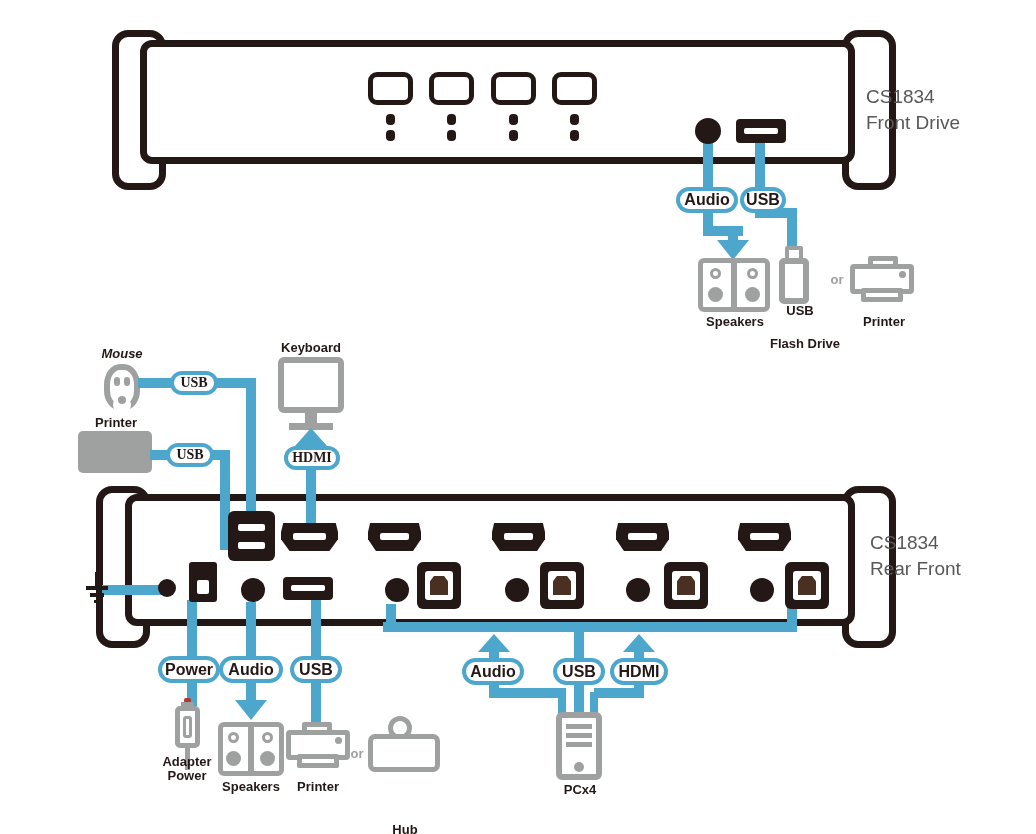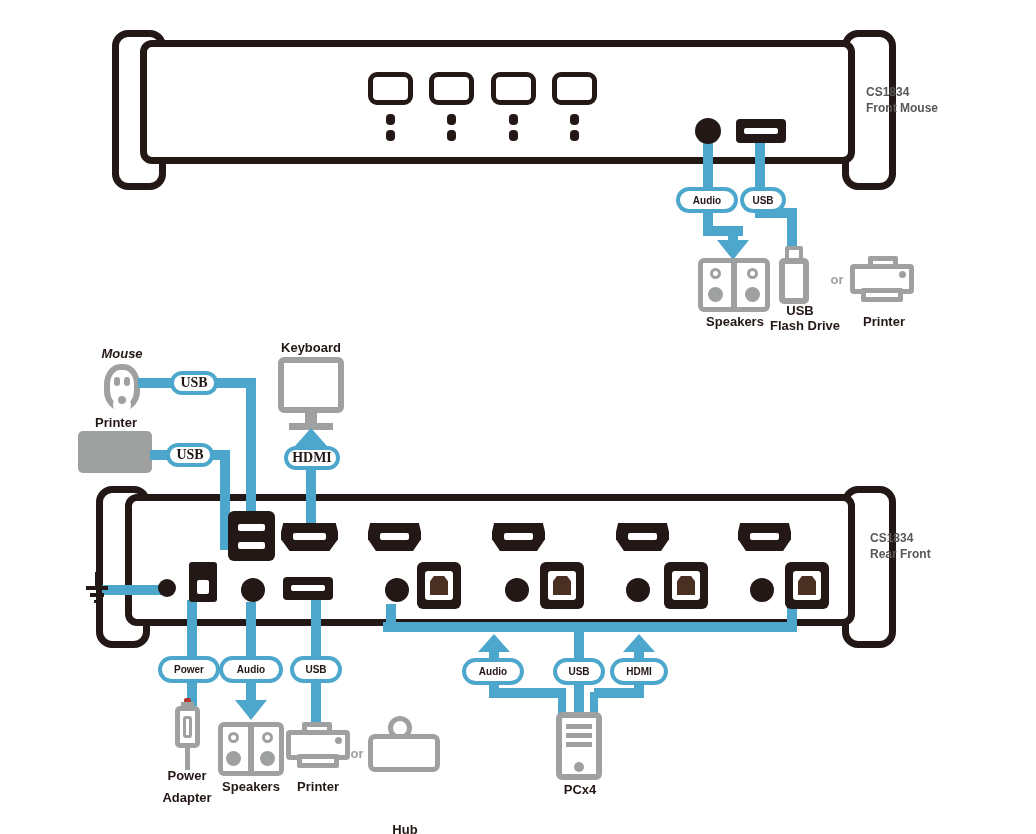--- a/index.html
+++ b/index.html
@@ -15,25 +15,25 @@
   .jack{position:absolute;border-radius:50%;background:var(--ink);z-index:3;}
   .port{position:absolute;background:var(--ink);border-radius:4px;z-index:3;}
   .slot{position:absolute;background:#fff;border-radius:2px;}
   .cv{position:absolute;width:10px;background:var(--blue);z-index:2;}
   .ch{position:absolute;height:10px;background:var(--blue);z-index:2;}
   .arr{position:absolute;width:0;height:0;z-index:2;}
   .arr.up{border-left:16px solid transparent;border-right:16px solid transparent;border-bottom:18px solid var(--blue);}
   .arr.down{border-left:16px solid transparent;border-right:16px solid transparent;border-top:20px solid var(--blue);}
   .pill{position:absolute;background:var(--blue);border-radius:20px;display:flex;align-items:center;justify-content:center;z-index:4;}
   .pill::before{content:"";position:absolute;left:4px;right:4px;top:4px;bottom:4px;background:#fff;border-radius:16px;}
-  .pill span{position:relative;font-weight:bold;font-size:10px;color:var(--ink);letter-spacing:0;}
+  .pill span{position:relative;font-weight:bold;font-size:16px;color:var(--ink);letter-spacing:0;}
   .pill.serif span{font-family:"Liberation Serif",serif;font-size:14px;}
   .lbl{position:absolute;font-weight:bold;font-size:13px;color:var(--ink);white-space:nowrap;transform:translateX(-50%);z-index:5;text-align:center;}
   .lbl.gray{color:var(--gray);}
-  .title{position:absolute;font-weight:bold;font-size:12px;color:var(--title);line-height:1.35;z-index:5;}
+  .title{position:absolute;font-weight:normal;font-size:19px;color:var(--title);line-height:1.35;z-index:5;}
   .gol{position:absolute;border:5px solid var(--gray);background:#fff;box-sizing:border-box;z-index:2;}
   .gfill{position:absolute;background:var(--gray);z-index:2;}
   .hdmi{position:absolute;background:var(--ink);z-index:3;
         clip-path:polygon(4% 0,96% 0,100% 32%,100% 58%,85% 100%,15% 100%,0 58%,0 32%);}
   .hdmi .slot{left:12px;right:12px;top:10px;height:7px;}
   .usbb{position:absolute;background:var(--ink);border-radius:6px;z-index:3;}
   .usbb .inner{position:absolute;left:8px;top:9px;width:28px;height:29px;background:#fff;border-radius:3px;}
   .usbb .plug{position:absolute;left:13px;top:14px;width:18px;height:19px;background:#4A2F23;
               clip-path:polygon(0 28%,22% 0,78% 0,100% 28%,100% 100%,0 100%);}
 </style>
@@ -60,21 +60,21 @@
   <div class="led" style="left:570px;top:114px;"></div>
   <div class="led" style="left:570px;top:130px;"></div>
 
   <div class="jack" style="left:695px;top:118px;width:26px;height:26px;"></div>
   <div class="port" style="left:736px;top:119px;width:50px;height:24px;">
     <div class="slot" style="left:8px;top:9px;width:34px;height:6px;"></div>
   </div>
 
   <div class="title" style="left:866px;top:84px;">
     <div>CS1834</div>
-    <div>Front Mouse</div>
+    <div>Front Drive</div>
   </div>
 
   <div class="cv" style="left:703px;top:142px;height:92px;"></div>
   <div class="ch" style="left:703px;top:226px;width:40px;"></div>
   <div class="cv" style="left:728px;top:226px;height:16px;"></div>
   <div class="arr down" style="left:717px;top:240px;"></div>
   <div class="cv" style="left:755px;top:142px;height:76px;"></div>
   <div class="ch" style="left:755px;top:208px;width:42px;"></div>
   <div class="cv" style="left:787px;top:208px;height:40px;"></div>
 
@@ -93,21 +93,21 @@
     <div class="gfill" style="left:708px;top:287px;width:15px;height:15px;border-radius:50%;"></div>
     <div class="gfill" style="left:745px;top:287px;width:15px;height:15px;border-radius:50%;"></div>
   </div>
   <div class="lbl" style="left:735px;top:314px;">Speakers</div>
 
   <div>
     <div class="gol" style="left:785px;top:246px;width:18px;height:16px;border-width:4px;border-radius:2px;"></div>
     <div class="gol" style="left:779px;top:258px;width:30px;height:46px;border-width:6px;border-radius:5px;"></div>
   </div>
   <div class="lbl" style="left:800px;top:303px;">USB</div>
-  <div class="lbl" style="left:800px;top:318px;padding-left:10px;">Flash Drive</div>
+  <div class="lbl" style="left:800px;top:336px;padding-left:10px;">Flash Drive</div>
 
   <div class="lbl gray" style="left:837px;top:272px;">or</div>
 
   <div>
     <div class="gol" style="left:868px;top:256px;width:30px;height:14px;border-radius:2px;"></div>
     <div class="gol" style="left:850px;top:264px;width:64px;height:30px;border-radius:4px;"></div>
     <div class="gfill" style="left:899px;top:271px;width:7px;height:7px;border-radius:50%;"></div>
     <div class="gol" style="left:861px;top:288px;width:42px;height:14px;border-radius:2px;"></div>
   </div>
   <div class="lbl" style="left:884px;top:314px;">Printer</div>
@@ -219,21 +219,21 @@
     <span>Power</span>
   </div>
   <div>
     <div style="position:absolute;left:184px;top:698px;width:7px;height:5px;background:var(--red);border-radius:2px;z-index:2;"></div>
     <div class="gfill" style="left:181px;top:702px;width:13px;height:5px;"></div>
     <div class="gol" style="left:175px;top:706px;width:25px;height:42px;border-radius:5px;"></div>
     <div class="gol" style="left:183px;top:716px;width:9px;height:22px;border-width:3px;border-radius:3px;"></div>
     <div class="gfill" style="left:185px;top:746px;width:5px;height:24px;"></div>
   </div>
   <div class="lbl" style="left:187px;top:768px;">Power</div>
-  <div class="lbl" style="left:187px;top:790px;">Adapter</div>
+  <div class="lbl" style="left:187px;top:754px;">Adapter</div>
 
   <div class="cv" style="left:246px;top:602px;height:100px;"></div>
   <div class="pill" style="left:219px;top:656px;width:64px;height:27px;">
     <span>Audio</span>
   </div>
   <div class="arr down" style="left:235px;top:700px;"></div>
   <div>
     <div class="gol" style="left:218px;top:722px;width:66px;height:54px;border-radius:6px;"></div>
     <div class="gfill" style="left:248px;top:726px;width:6px;height:46px;"></div>
     <div class="gol" style="left:228px;top:732px;width:11px;height:11px;border-width:3px;border-radius:50%;"></div>

